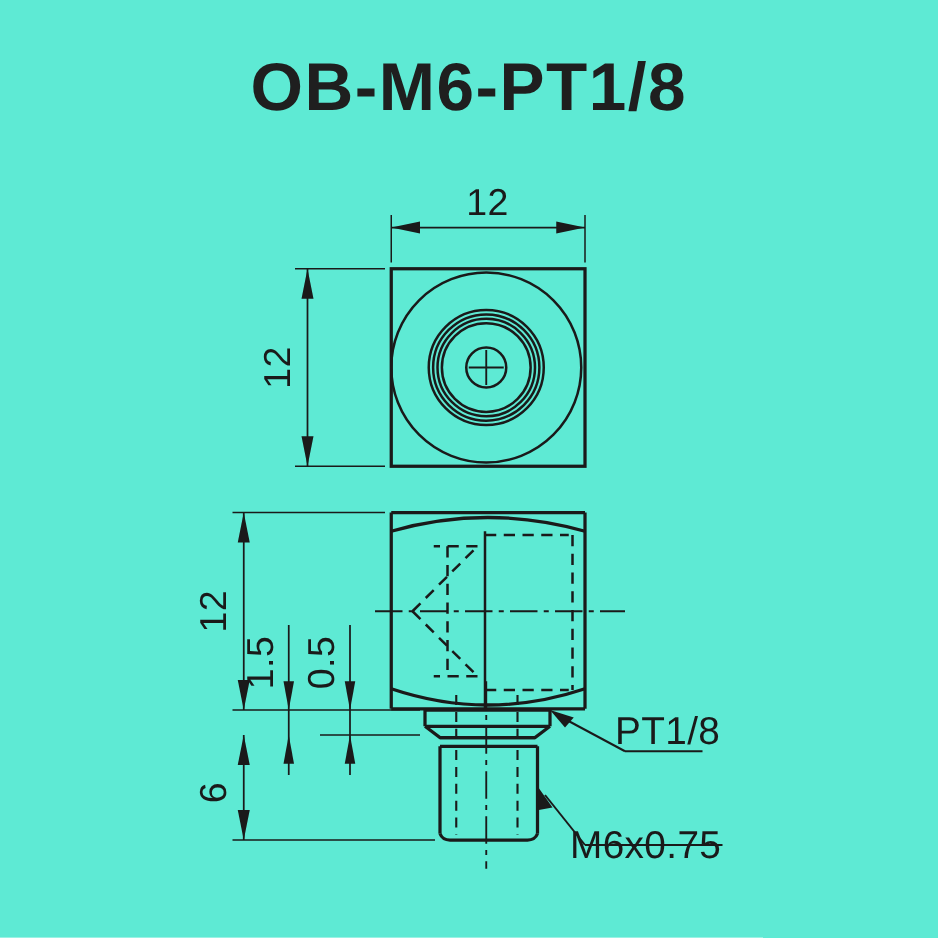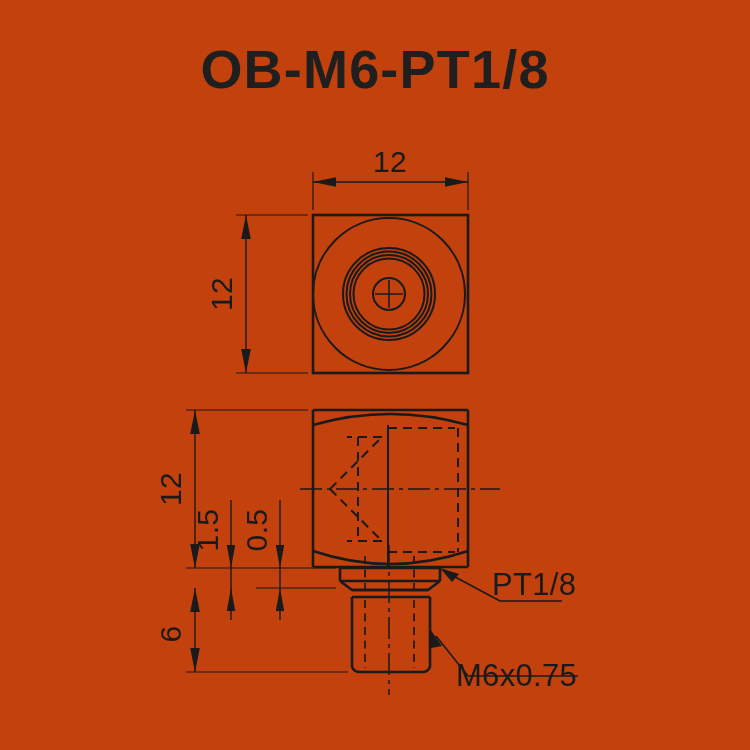--- a/index.html
+++ b/index.html
@@ -12,21 +12,21 @@
     width: 750px;
     height: 750px;
     font-family: "Liberation Sans", sans-serif;
     overflow: hidden;
     position: relative;
   }
   #drawing-root {
     position: relative;
     width: 750px;
     height: 750px;
-    background: #c2410c;
+    background: #5eead4;
   }
   svg#drawing-canvas {
     display: block;
     width: 750px;
     height: 750px;
   }
   .ln {
     stroke: #1a1a1a;
     fill: none;
     stroke-linecap: butt;

